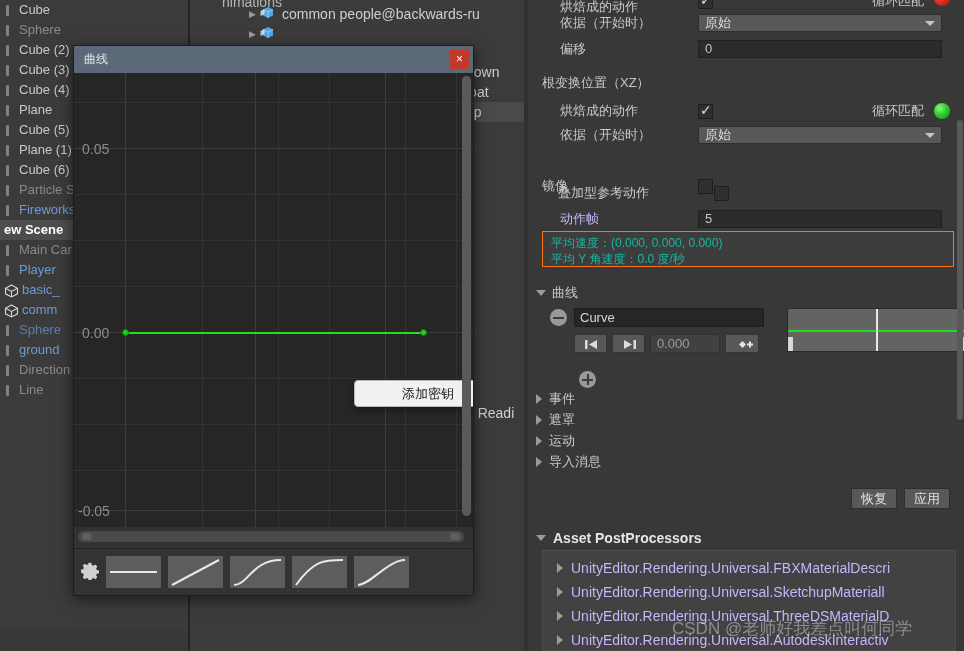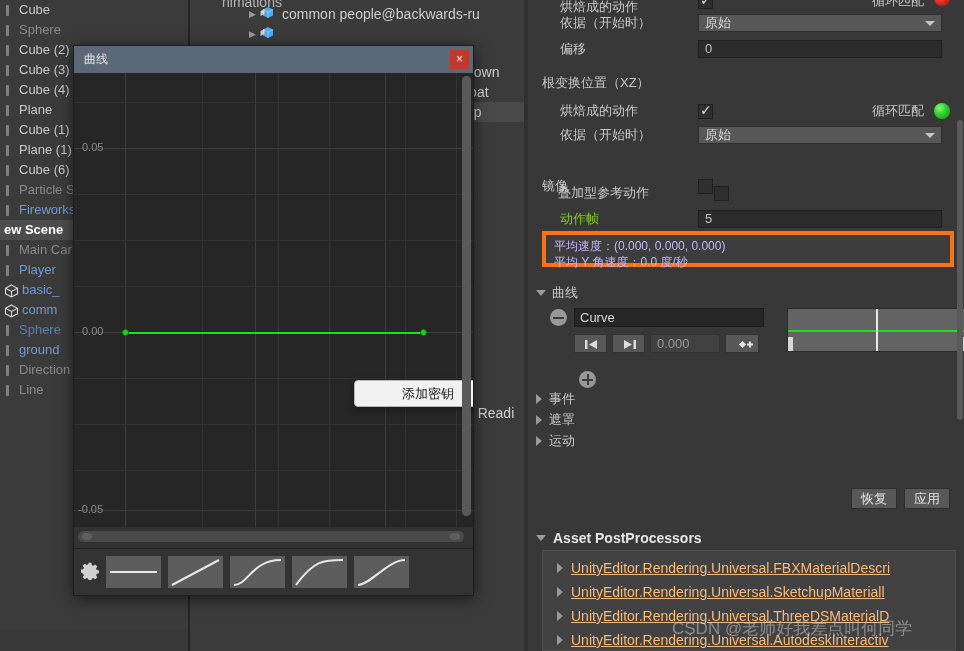--- a/index.html
+++ b/index.html
@@ -97,21 +97,21 @@
     position: absolute; left: 0; top: 27px; width: 399px; height: 454px;
     background: #262626;
     overflow: hidden;
   }
   .gridv, .gridh { position: absolute; background: #333333; }
   .gridv { width: 1px; top: 0; bottom: 0; }
   .gridh { height: 1px; left: 0; right: 0; }
   .gridv.major { background: #3d3d3d; }
   .gridh.major { background: #3d3d3d; }
   .axlabel {
-    position: absolute; color: #8d8d8d; font-size: 11px;
+    position: absolute; color: #8d8d8d; font-size: 14px;
     pointer-events: none;
   }
   #curveline {
     position: absolute; height: 2px; background: #1fdd1f;
   }
   .keydot {
     position: absolute; width: 7px; height: 7px; border-radius: 50%;
     background: #19d219; border: 1px solid #0a7a0a;
   }
   #ctxmenu {
@@ -167,21 +167,21 @@
     background: #383838;
     overflow: hidden;
   }
   .irow {
     display: flex; align-items: center;
     height: 22px;
     padding-left: 14px;
   }
   .ilabel { font-size: 13px; color: #c8c8c8; white-space: nowrap; }
   .ilabel.indent { padding-left: 18px; }
-  .ilabel.dim { color: #84cc16; }
+  .ilabel.dim { color: #c4b5fd; }
   .ifield {
     position: absolute; left: 170px; width: 244px; height: 18px;
     background: #2b2b2b; border: 1px solid #212121;
     color: #c3c3c3; font-size: 13px;
     padding-left: 6px; line-height: 16px;
   }
   .idropdown {
     position: absolute; left: 170px; width: 244px; height: 18px;
     background: #585858; border: 1px solid #2f2f2f;
     color: #dcdcdc; font-size: 13px;
@@ -232,22 +232,22 @@
     height: 21px; padding-left: 8px;
   }
   .foldrow .arrow-r {
     width: 0; height: 0; margin-right: 7px;
     border-top: 5px solid transparent;
     border-bottom: 5px solid transparent;
     border-left: 6px solid #9a9a9a;
   }
   #infobox {
     position: absolute; left: 14px; width: 412px; height: 36px;
-    background: #3d3d3d; border: 4px solid #f97316;
-    font-size: 12px; color: #c4b5fd;
+    background: #3d3d3d; border: 1px solid #f97316;
+    font-size: 12px; color: #14b8a6;
     padding: 3px 0 0 8px; line-height: 16px;
   }
   #curvesec-body { position: relative; }
   .minusbtn, .plusbtn {
     width: 17px; height: 17px; border-radius: 50%;
     background: #999999; position: relative; flex: 0 0 auto;
   }
   .minusbtn::after {
     content: ""; position: absolute; left: 3px; top: 7.5px;
     width: 11px; height: 2px; background: #3b3b3b;
@@ -316,22 +316,22 @@
     border-top: 6px solid #9a9a9a;
   }
   #pp-list {
     position: absolute; left: 14px; right: 8px;
     background: #424242; border: 1px solid #4d4d4d;
     padding: 5px 0 0 0;
   }
   .pprow {
     display: flex; align-items: center;
     height: 24px; padding-left: 14px;
-    font-size: 14px; color: #fdba74;
-    white-space: nowrap; overflow: hidden; text-decoration: underline;
+    font-size: 14px; color: #c4b5fd;
+    white-space: nowrap; overflow: hidden;
   }
   .pprow .arrow-r {
     width: 0; height: 0; margin-right: 8px; flex: 0 0 auto;
     border-top: 5px solid transparent;
     border-bottom: 5px solid transparent;
     border-left: 6px solid #9a9a9a;
   }
   #insp-scroll {
     position: absolute; right: 1px; top: 120px; width: 6px; height: 300px;
     background: #5a5a5a; border-radius: 3px;
@@ -373,21 +373,21 @@
         <div class="hrow">
           <span class="h-ic gobj"></span>
           <span>Cube (4)</span>
         </div>
         <div class="hrow">
           <span class="h-ic gobj"></span>
           <span>Plane</span>
         </div>
         <div class="hrow">
           <span class="h-ic gobj"></span>
-          <span>Cube (1)</span>
+          <span>Cube (5)</span>
         </div>
         <div class="hrow">
           <span class="h-ic gobj"></span>
           <span>Plane (1)</span>
         </div>
         <div class="hrow">
           <span class="h-ic gobj"></span>
           <span>Cube (6)</span>
         </div>
         <div class="hrow dim">
@@ -684,20 +684,24 @@
           <span>事件</span>
         </div>
         <div class="foldrow">
           <span class="arrow-r"></span>
           <span>遮罩</span>
         </div>
         <div class="foldrow">
           <span class="arrow-r"></span>
           <span>运动</span>
         </div>
+        <div class="foldrow">
+          <span class="arrow-r"></span>
+          <span>导入消息</span>
+        </div>
       </div>
 
     <div style="position:absolute;top:488px;right:14px;display:flex;gap:7px;">
       <div class="btnlight">恢复</div>
       <div class="btnlight">应用</div>
     </div>
 
     <div id="app-hdr" style="position:absolute;top:526px;left:0;">
       <span class="arrow-d"></span>
       <span>Asset PostProcessors</span>

